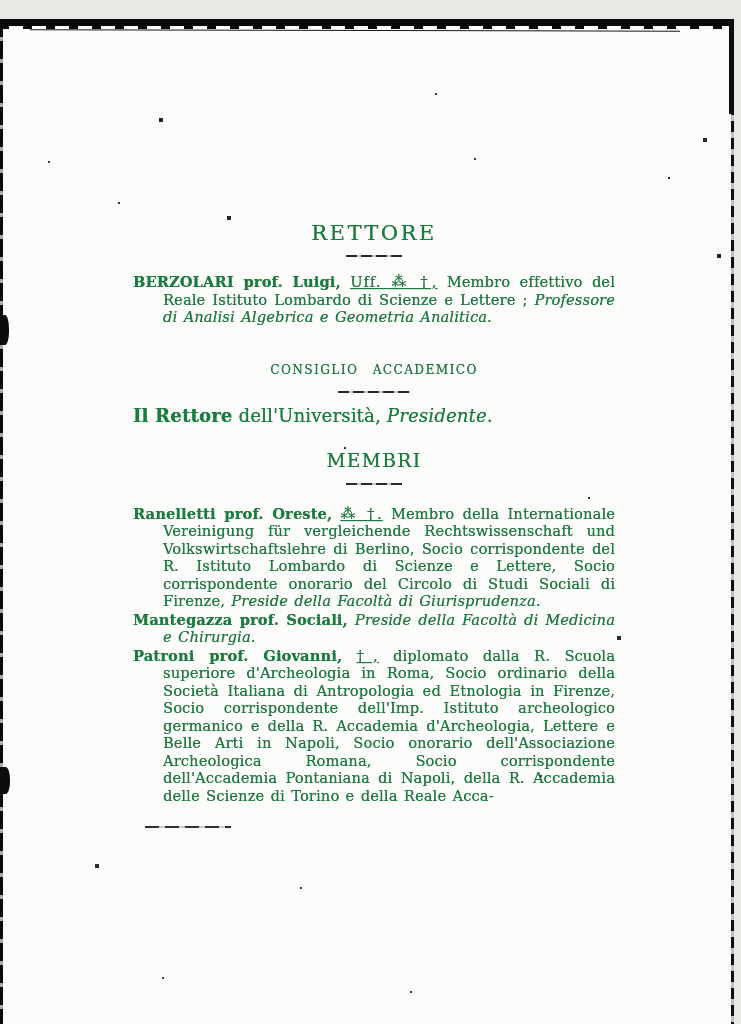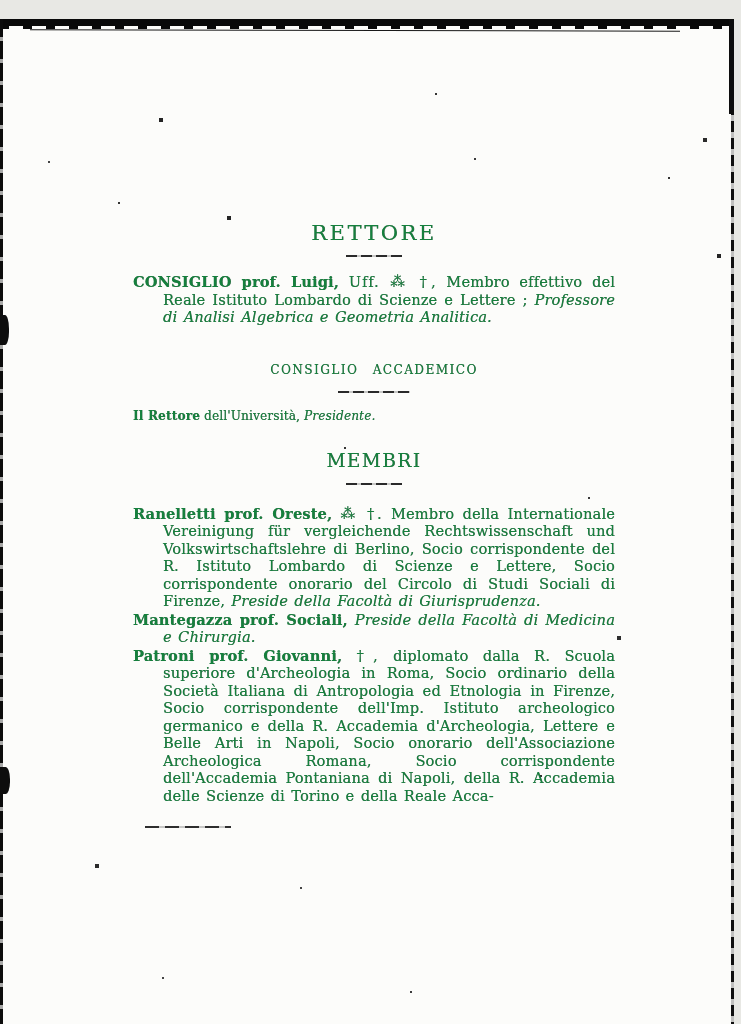--- a/index.html
+++ b/index.html
@@ -48,25 +48,25 @@
   .h-membri   { margin-top:24px;  font-size:18.5px; line-height:24px; letter-spacing:1.5px; }
   .rule { height:2px; margin:10px auto 0;
     background:repeating-linear-gradient(to right, #2a2a2a 0 11px, rgba(42,42,42,0.25) 11px 15px); }
   .rule-1 { width:56px; }
   .rule-2 { width:72px; margin-top:9px; }
   .rule-3 { width:56px; }
 
   .entry { font-size:14.5px; line-height:17.5px; text-align:justify;
     padding-left:30px; text-indent:-30px; letter-spacing:0.2px; word-spacing:1.5px; }
   .rector { margin-top:16px; min-height:53px; }
-  .president-line { margin-top:14px; font-size:12px; line-height:18px; letter-spacing:0.2px; }
+  .president-line { margin-top:14px; font-size:18px; line-height:18px; letter-spacing:0.2px; }
   .members { margin-top:20px; min-height:316px; }
   .b { font-weight:bold; }
   .i { font-style:italic; }
-  .honors { letter-spacing:1px; }
+  .honors { letter-spacing:1px;text-decoration:underline; }
 
   .footnote-rule { margin:5px 0 0 12px; width:86px; height:2px;
     background:repeating-linear-gradient(to right, #2e2e2e 0 14px, rgba(46,46,46,0.25) 14px 20px); }
   .footnote { margin-top:4px; margin-left:-4px; width:486px;
     font-size:12.5px; line-height:16.5px; text-align:justify; text-indent:28px; letter-spacing:0.2px; }
 </style>
 </head>
 <body>
 
 <div class="page">
@@ -80,21 +80,21 @@
   <div class="right-top-seg"></div>
   <div class="border-bottom"></div>
   <div class="specks"></div>
 
   <div class="content">
 
     <h1 class="heading h-rettore">RETTORE</h1>
     <div class="rule rule-1"></div>
 
     <p class="entry rector">
-      <span class="b">CONSIGLIO prof. Luigi,</span>
+      <span class="b">BERZOLARI prof. Luigi,</span>
       <span class="honors">Uff. ⁂ †,</span>
       <span>Membro effettivo del Reale Istituto Lombardo di Scienze e Lettere ;</span>
       <span class="i">Professore di Analisi Algebrica e Geometria Analitica.</span>
     </p>
 
     <h2 class="heading h-consiglio">CONSIGLIO ACCADEMICO</h2>
     <div class="rule rule-2"></div>
 
     <p class="president-line">
       <span class="b">Il Rettore</span>

